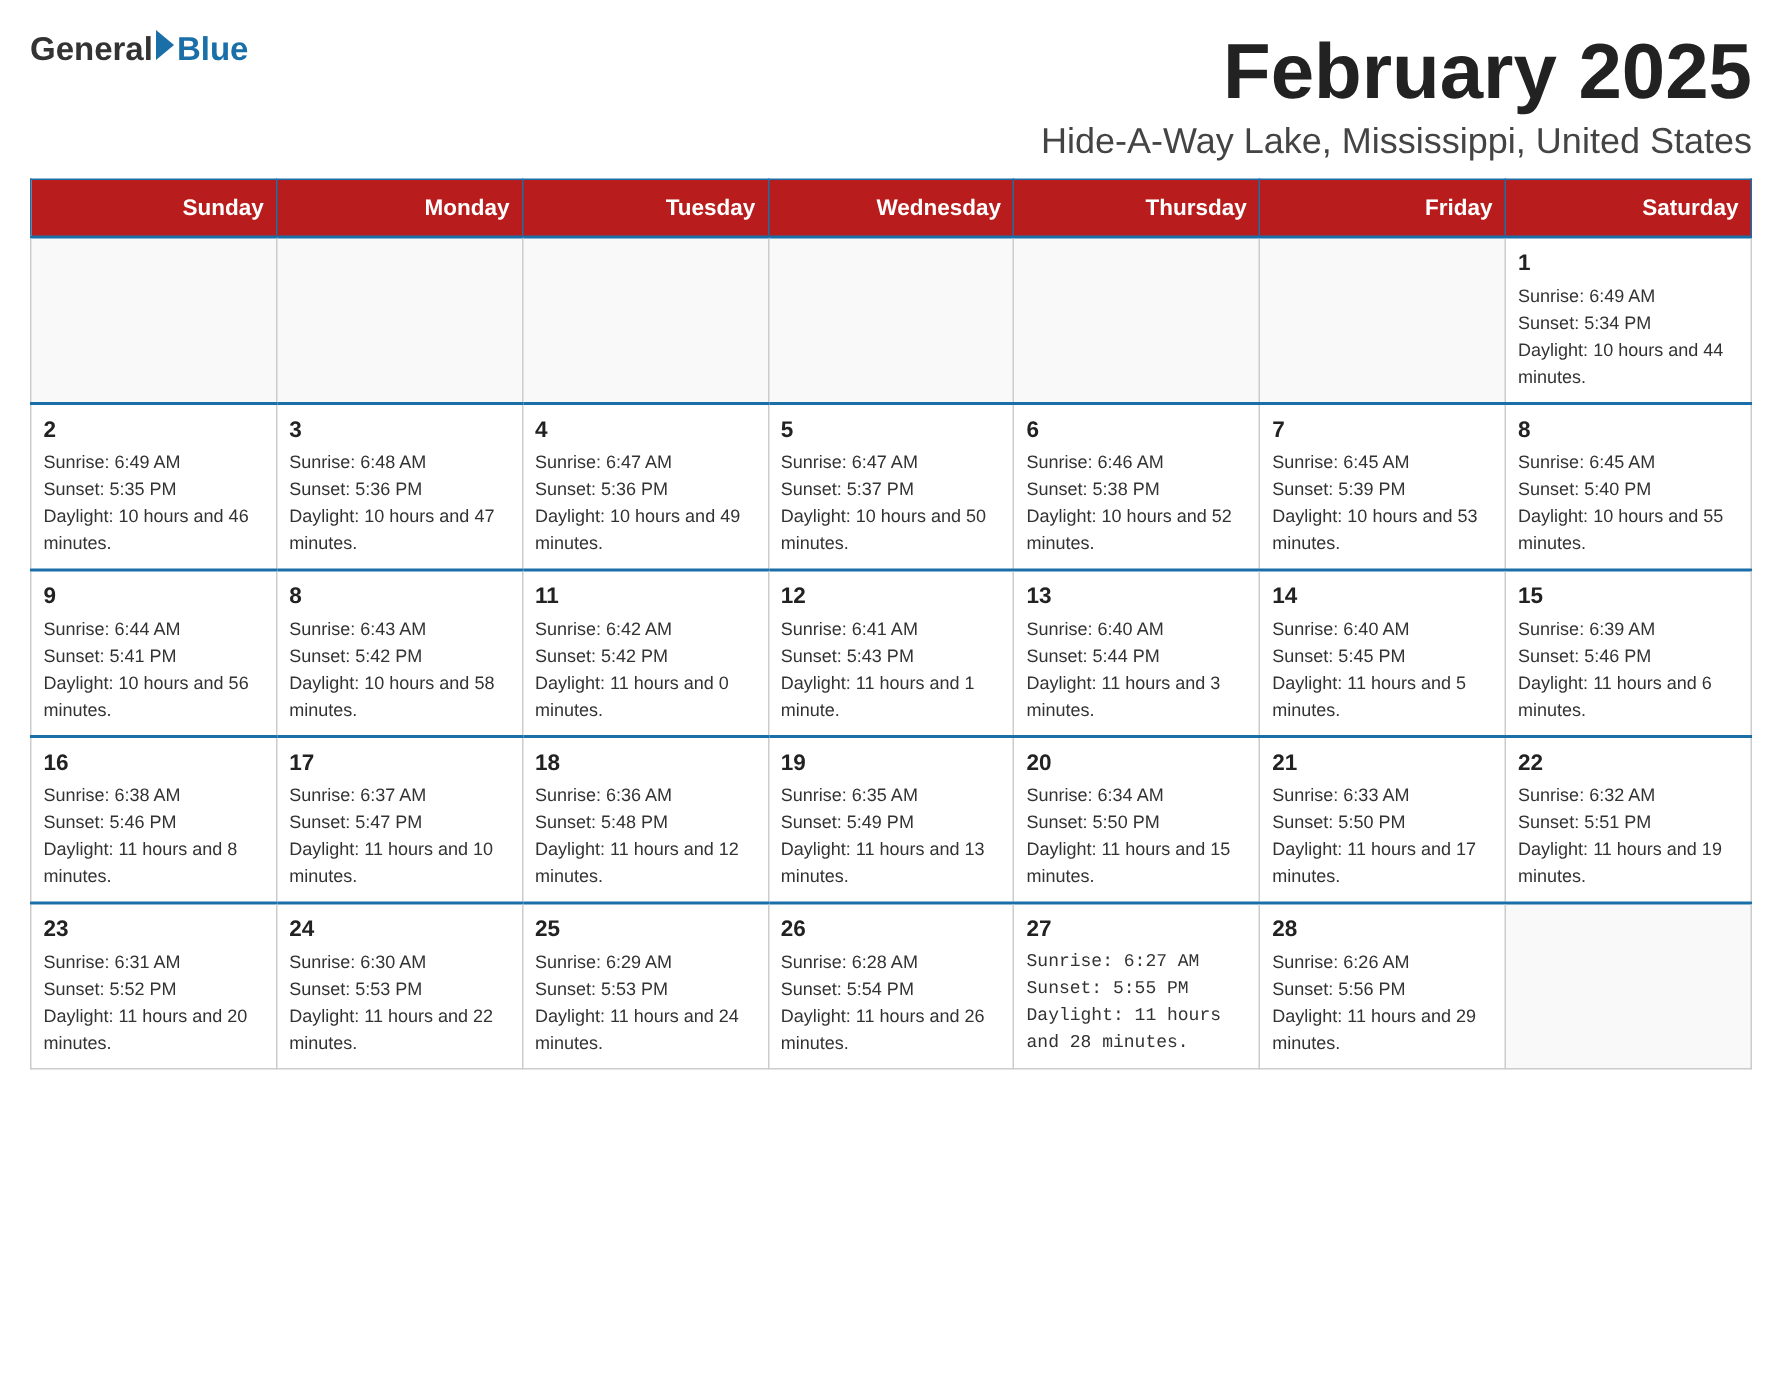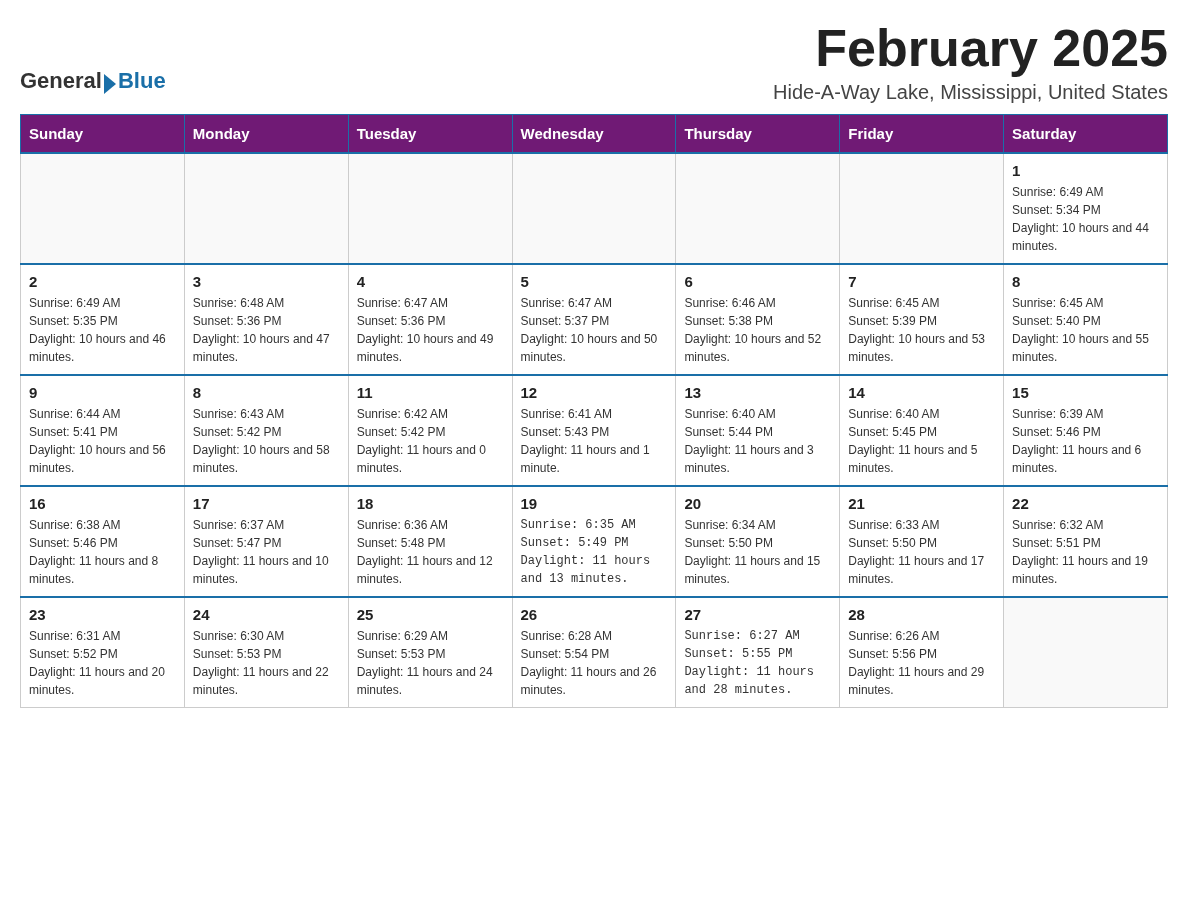--- a/index.html
+++ b/index.html
@@ -16,25 +16,24 @@
       align-items: flex-start;
       margin-bottom: 10px;
     }
     .logo {
       display: flex;
       flex-direction: column;
       align-items: flex-start;
     }
     .logo-text {
       display: flex;
-      align-items: flex-end;
+      align-items: flex-start;
       font-size: 22px;
       font-weight: bold;
       color: #333;
-      margin-top: 48px;
     }
     .logo-general { color: #333; }
     .logo-arrow {
       width: 0;
       height: 0;
       border-left: 12px solid #1a6fa8;
       border-top: 10px solid transparent;
       border-bottom: 10px solid transparent;
       display: inline-block;
       margin: 0 2px;
@@ -47,36 +46,36 @@
     .title-block {
       text-align: right;
     }
     .month-title {
       font-size: 52px;
       font-weight: bold;
       color: #222;
       line-height: 1.1;
     }
     .location-title {
-      font-size: 20px;
+      font-size: 24px;
       color: #444;
       margin-top: 4px;
     }
     .calendar {
       width: 100%;
       border-collapse: collapse;
       margin-top: 10px;
     }
     .calendar th {
-      background-color: #701a75;
+      background-color: #b91c1c;
       color: #fff;
       padding: 10px 8px;
       font-size: 15px;
       font-weight: bold;
-      text-align: left;
+      text-align: right;
       border: 1px solid #1a6fa8;
     }
     .calendar td {
       vertical-align: top;
       padding: 8px;
       border: 1px solid #ccc;
       width: 14.28%;
       min-height: 110px;
       font-size: 12px;
       color: #333;
@@ -246,21 +245,21 @@
 Daylight: 11 hours and 10 minutes.</div>
         </td>
         <td>
           <span class="day-number">18</span>
           <div class="day-info" style="white-space: pre-line;">Sunrise: 6:36 AM
 Sunset: 5:48 PM
 Daylight: 11 hours and 12 minutes.</div>
         </td>
         <td>
           <span class="day-number">19</span>
-          <div class="day-info" style="white-space: pre-line; font-family: Liberation Mono, monospace;">Sunrise: 6:35 AM
+          <div class="day-info" style="white-space: pre-line;">Sunrise: 6:35 AM
 Sunset: 5:49 PM
 Daylight: 11 hours and 13 minutes.</div>
         </td>
         <td>
           <span class="day-number">20</span>
           <div class="day-info" style="white-space: pre-line;">Sunrise: 6:34 AM
 Sunset: 5:50 PM
 Daylight: 11 hours and 15 minutes.</div>
         </td>
         <td>

